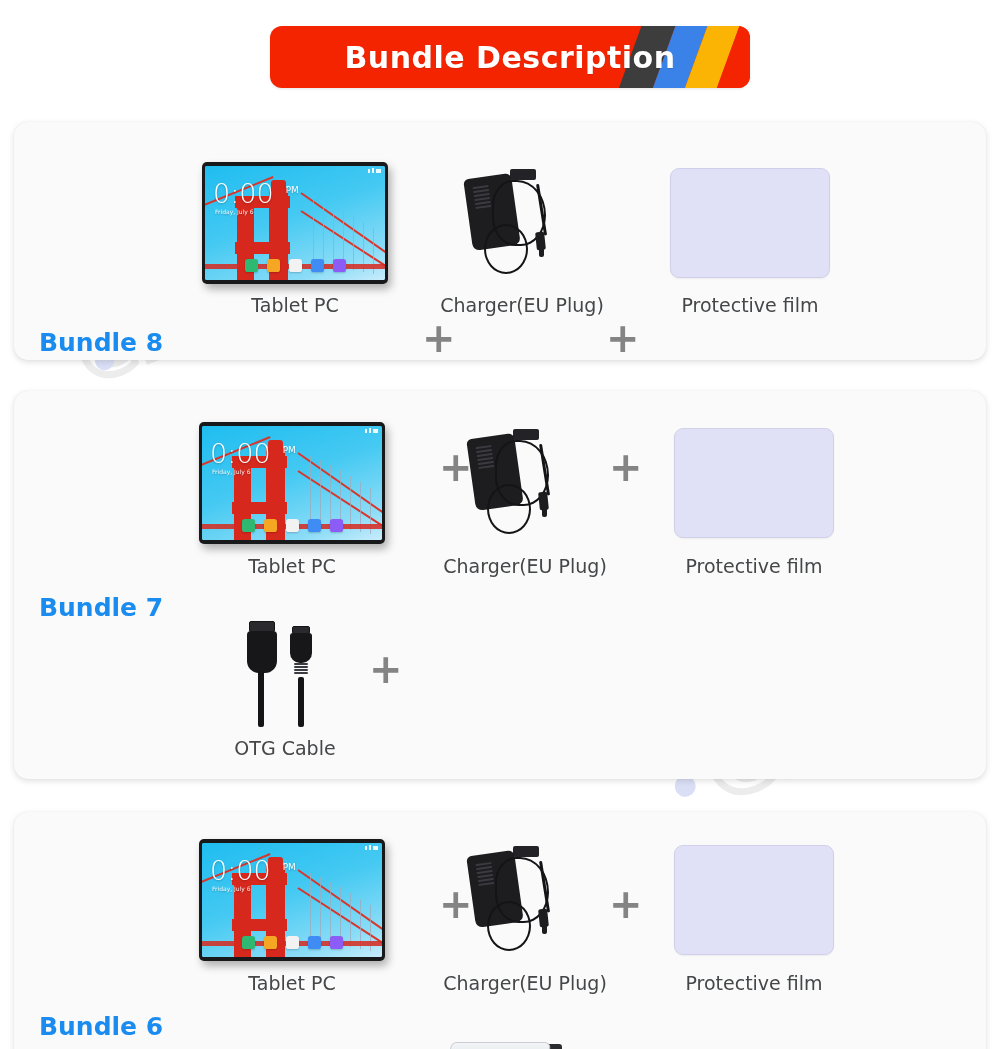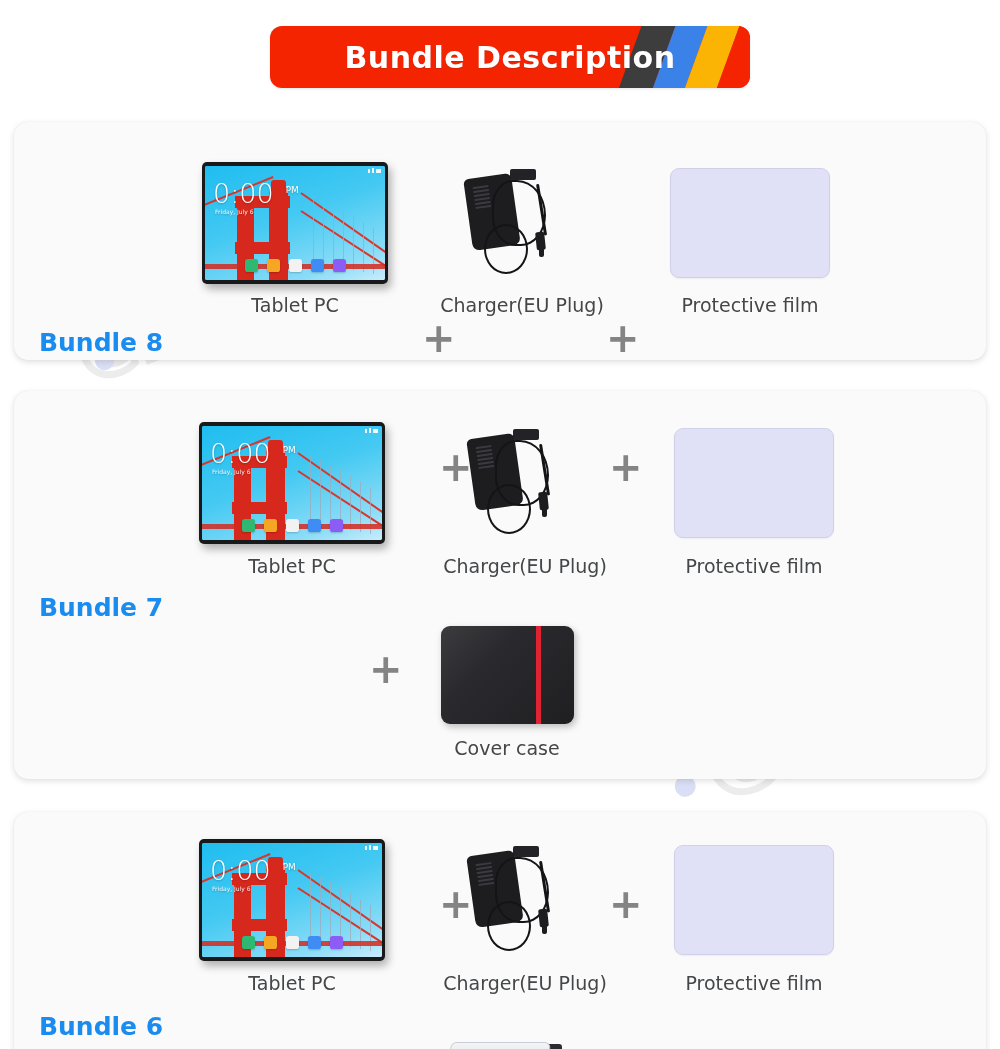--- a/index.html
+++ b/index.html
@@ -489,32 +489,44 @@
 
     <div class="plus" style="left:595px; top:56px;">+</div>
 
     <div class="item" style="left:640px; top:26px; width:200px;">
       <div class="item-visual" style="height:132px;">
         <div class="film" style="width:160px; height:110px;"></div>
       </div>
       <div class="item-label">Protective film</div>
     </div>
 
+    <div class="item" style="left:186px; top:228px; width:170px;">
+      <div class="item-visual" style="height:112px; width:170px;">
+        <div class="otg" style="width:80px; height:108px;">
+
+          <div class="otg-top" style="left:4px; top:0px; width:26px; height:11px;"></div>
+          <div class="otg-head" style="left:2px; top:10px; width:30px; height:42px; border-radius:4px 4px 12px 12px;"></div>
+          <div class="otg-cord" style="left:13px; top:50px; width:6px; height:56px;"></div>
+
+          <div class="otg-top" style="left:47px; top:5px; width:18px; height:8px;"></div>
+          <div class="otg-head" style="left:45px; top:12px; width:22px; height:30px; border-radius:3px 3px 10px 10px;"></div>
+          <div class="otg-rings" style="left:49px; top:42px; width:14px;">
+            <span class="otg-ring" style="width:14px;"></span>
+            <span class="otg-ring" style="width:14px;"></span>
+            <span class="otg-ring" style="width:14px;"></span>
+            <span class="otg-ring" style="width:14px;"></span>
+          </div>
+          <div class="otg-cord" style="left:53px; top:56px; width:6px; height:50px;"></div>
+        </div>
+      </div>
+      <div class="item-label">OTG Cable</div>
+    </div>
 
     <div class="plus" style="left:355px; top:258px;">+</div>
 
-    <div class="item" style="left:400px; top:228px; width:186px;">
-      <div class="item-visual" style="height:112px;">
-        <div class="cover" style="width:133px; height:98px;">
-          <div class="cover-sheen"></div>
-          <div class="cover-strap" style="left:95px;"></div>
-        </div>
-      </div>
-      <div class="item-label">Cover case</div>
-    </div>
   </div>
 
   <div class="card" style="top:812px; height:260px;">
 
     <div class="bundle-label" style="left:25px; top:200px;">Bundle 6</div>
 
     <div class="item" style="left:172px; top:22px; width:212px;">
       <div class="item-visual" style="height:132px;">
         <div class="tablet" style="width:186px; height:122px;">
           <div class="tablet-screen">

